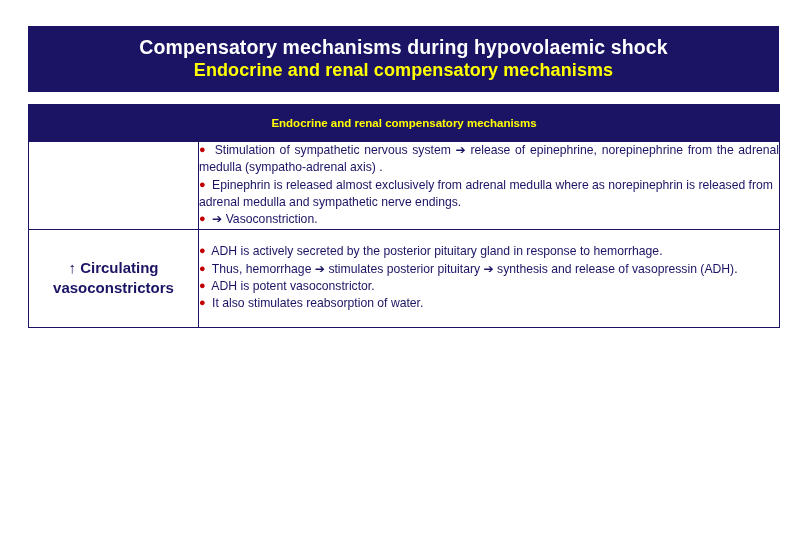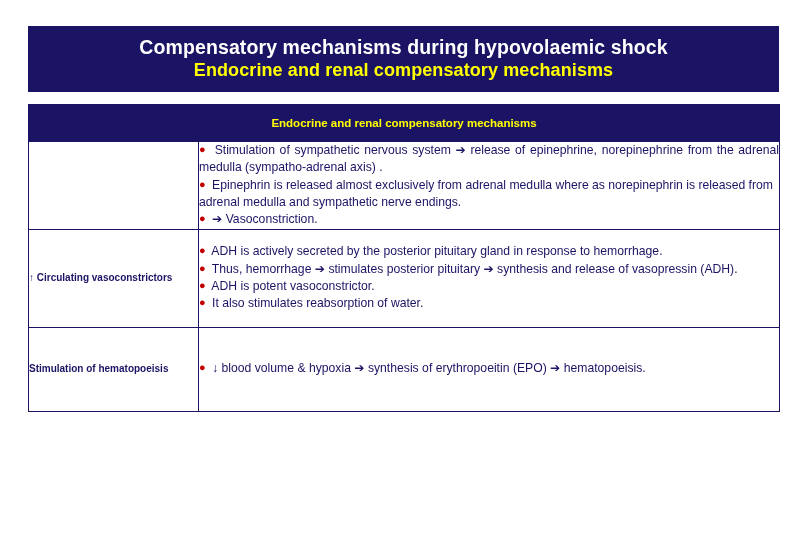--- a/index.html
+++ b/index.html
@@ -83,23 +83,24 @@
   .hdr-cell-inner {
     background: #1b1464;
     height: 36px;
     display: flex;
     align-items: center;
     justify-content: center;
   }
 
   .label-cell {
     width: 170px;
+    text-align: center;
     color: #1b1464;
     font-weight: bold;
-    font-size: 10px;
+    font-size: 15px;
     line-height: 1.35;
     padding: 4px 6px;
   }
   .body-cell {
     padding: 7px 9px 7px 9px;
     color: #1b1464;
     font-size: 12.2px;
     line-height: 1.42;
   }
   .body-cell p {
@@ -159,23 +160,17 @@
           <td class="label-cell">↑ Circulating vasoconstrictors</td>
           <td class="body-cell">
             <p><span class="bullet">●</span> ADH is actively secreted by the posterior pituitary gland in response to hemorrhage.</p>
             <p><span class="bullet">●</span> Thus, hemorrhage ➔ stimulates posterior pituitary ➔ synthesis and release of vasopressin  (ADH).</p>
             <p><span class="bullet">●</span> ADH is potent vasoconstrictor.</p>
             <p><span class="bullet">●</span> It also stimulates reabsorption of water.</p>
           </td>
         </tr>
 
 
-        <tr class="r4">
-          <td class="label-cell">Stimulation of hematopoeisis</td>
-          <td class="body-cell">
-            <p><span class="bullet">●</span> ↓ blood volume &amp; hypoxia ➔ synthesis of erythropoeitin (EPO) ➔ hematopoeisis.</p>
-          </td>
-        </tr>
       </tbody>
     </table>
   </div>
 
 </div>
 
 </body></html>

